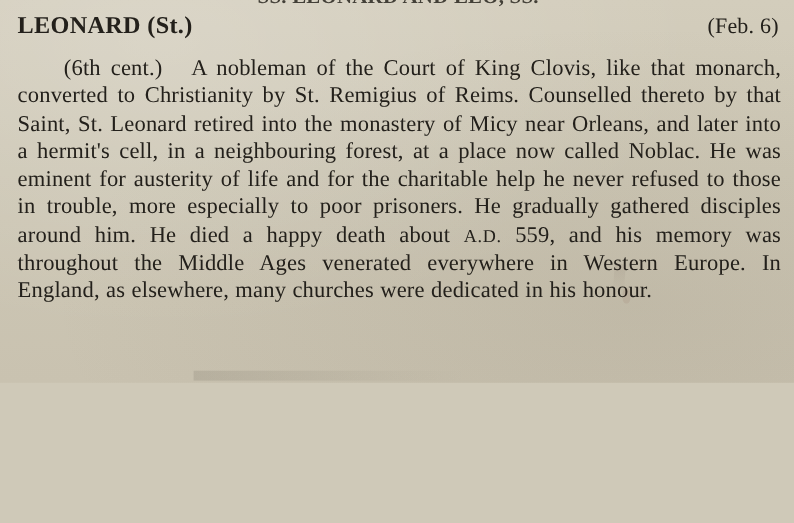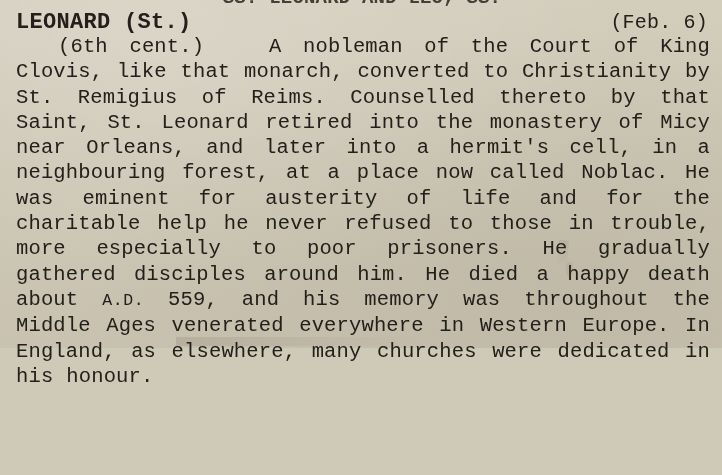--- a/index.html
+++ b/index.html
@@ -18,21 +18,20 @@
     position: relative;
     width: 722px;
     height: 348px;
     background:
       radial-gradient(ellipse at 20% 10%, rgba(255,255,255,0.18), rgba(255,255,255,0) 60%),
       radial-gradient(ellipse at 80% 80%, rgba(120,110,90,0.12), rgba(255,255,255,0) 65%),
       linear-gradient(180deg, #d3cdbc 0%, #cdc7b5 45%, #c9c2b0 100%);
     box-sizing: border-box;
     padding: 0 14px 16px 16px;
     color: #23201b;
-    font-family: Liberation Mono, monospace;
   }
   .clipped-line {
     position: absolute;
     top: 0;
     left: 16px;
     right: 14px;
     height: 12px;
     overflow: hidden;
     font-size: 19px;
     letter-spacing: 0.2px;
@@ -62,21 +61,21 @@
     font-weight: 700;
     font-size: 22px;
     letter-spacing: 0.3px;
   }
   .entry-head .feast-date {
     font-weight: 400;
     font-size: 20px;
   }
   .body-text {
     position: absolute;
-    top: 34px;
+    top: 50px;
     left: 16px;
     right: 12px;
     font-size: 20.5px;
     line-height: 25.3px;
     text-align: justify;
     text-justify: inter-word;
     letter-spacing: 0.15px;
     word-spacing: 0.5px;
   }
   .body-text p {

